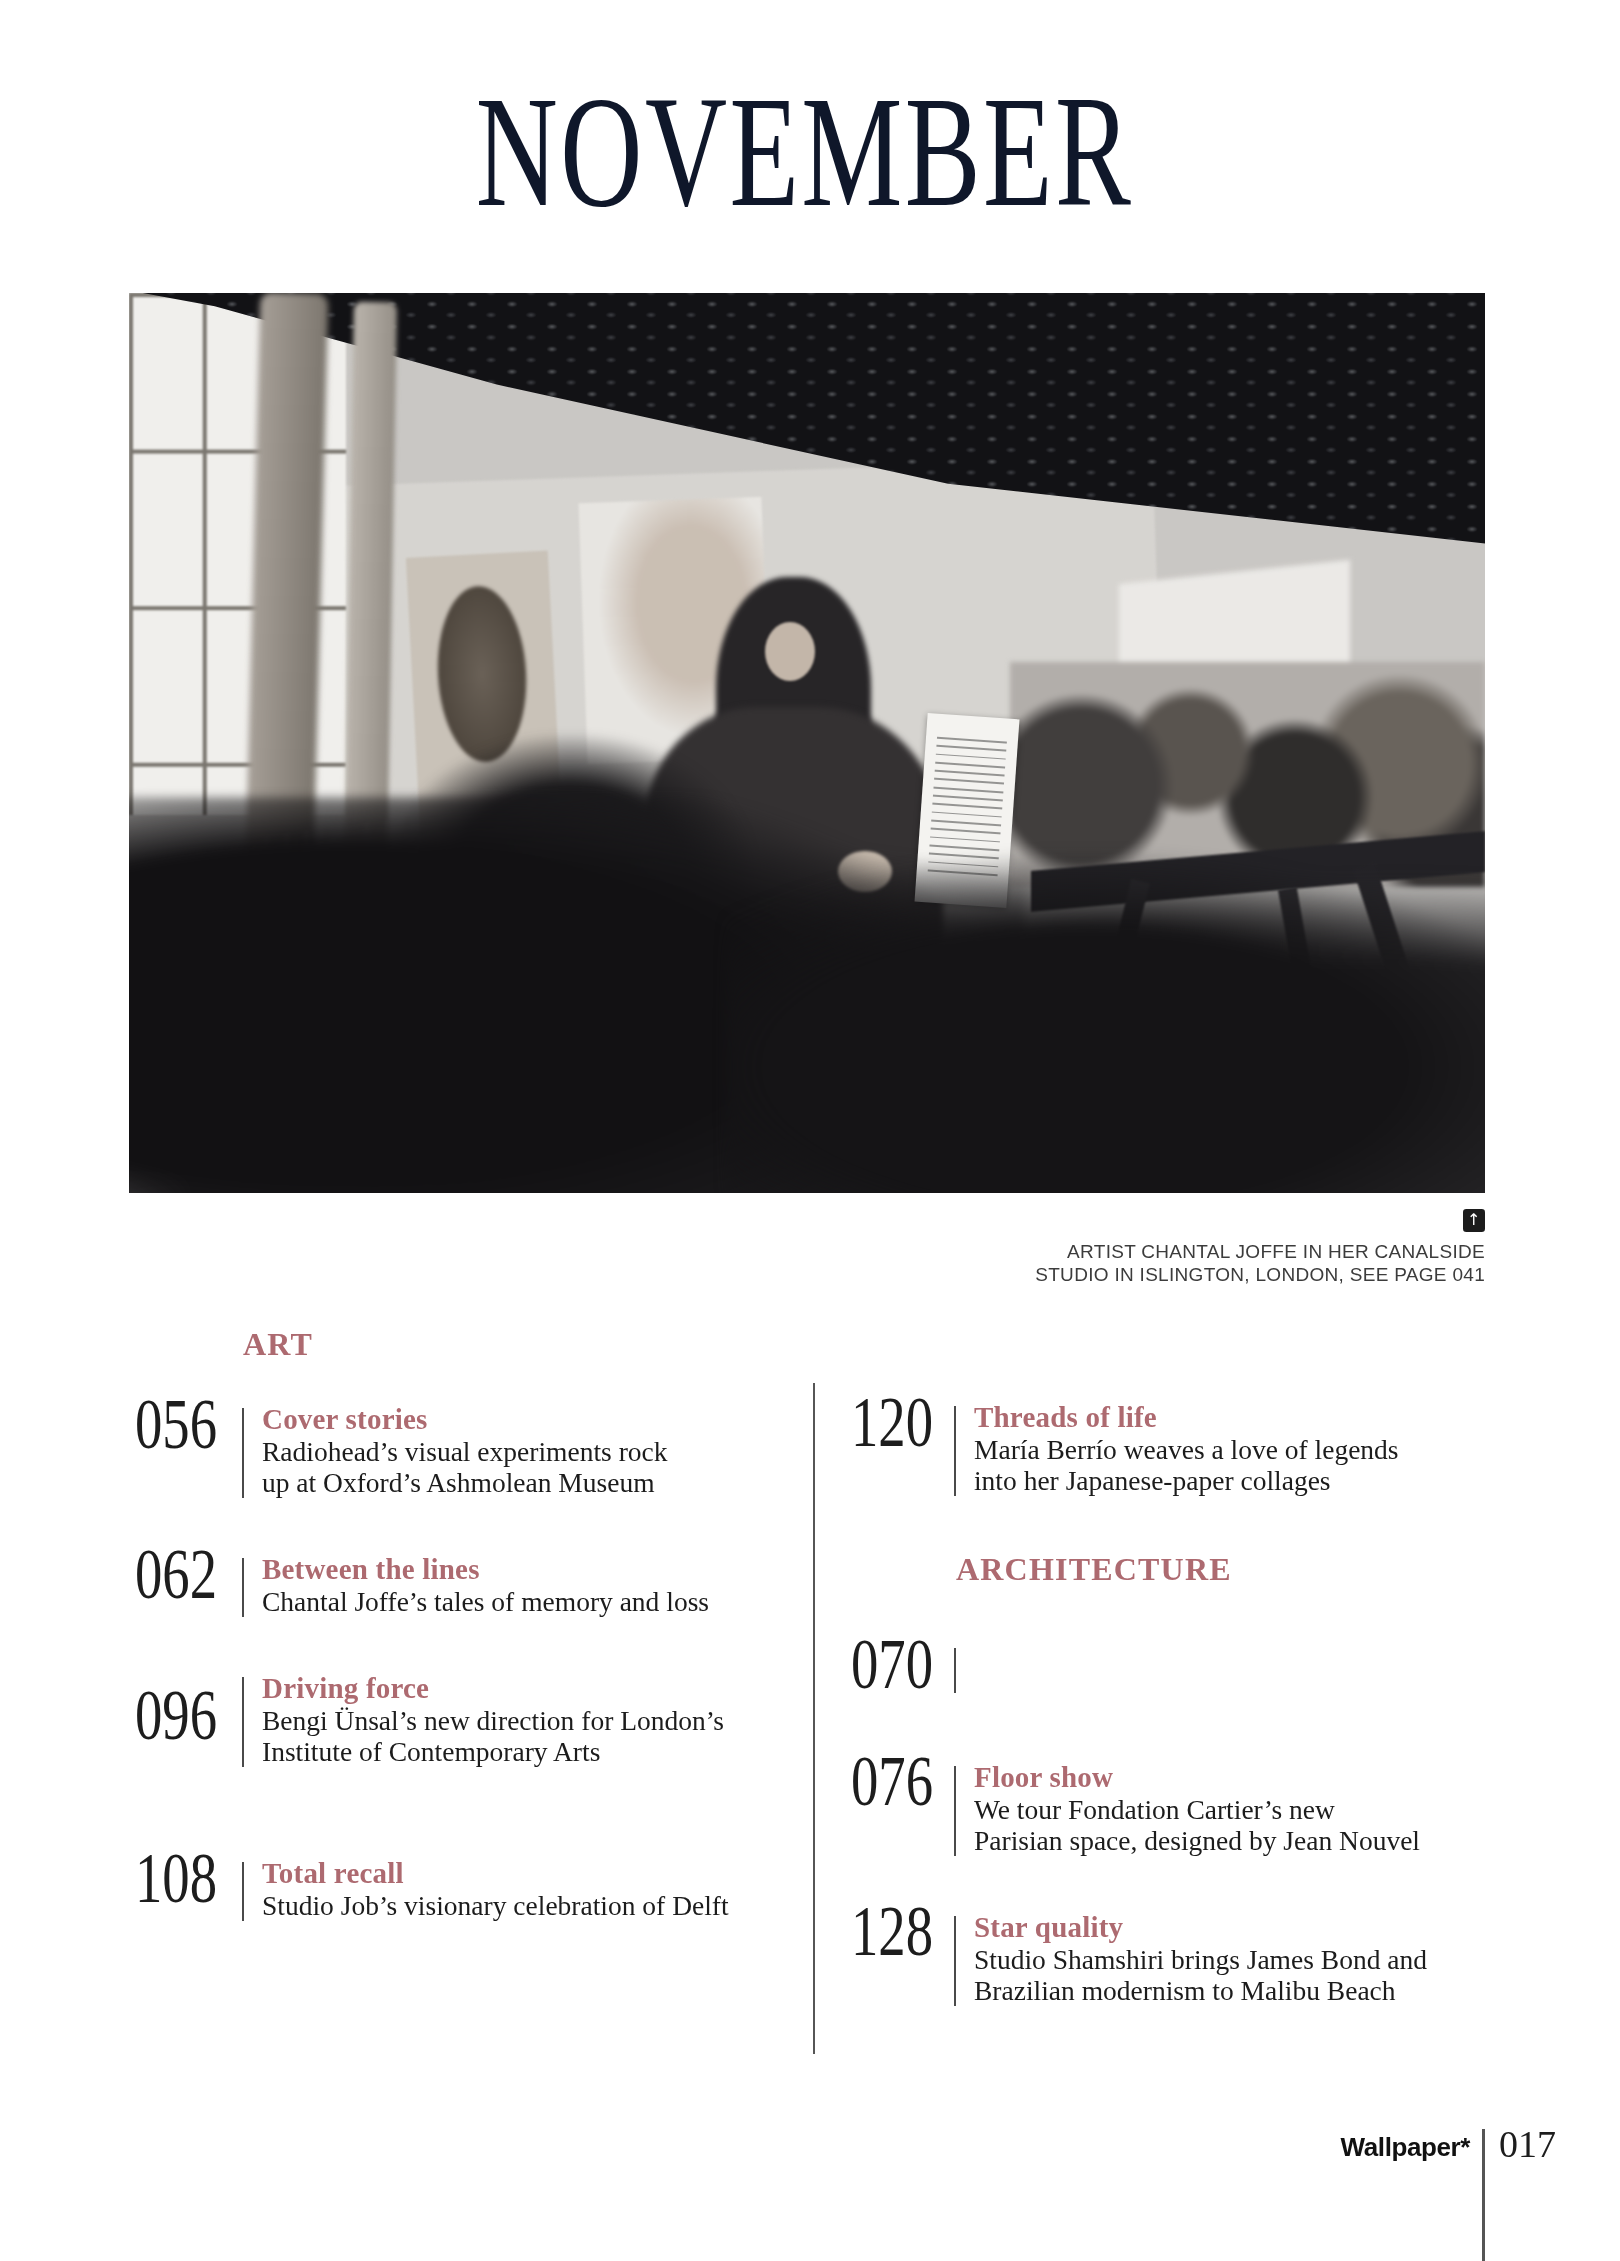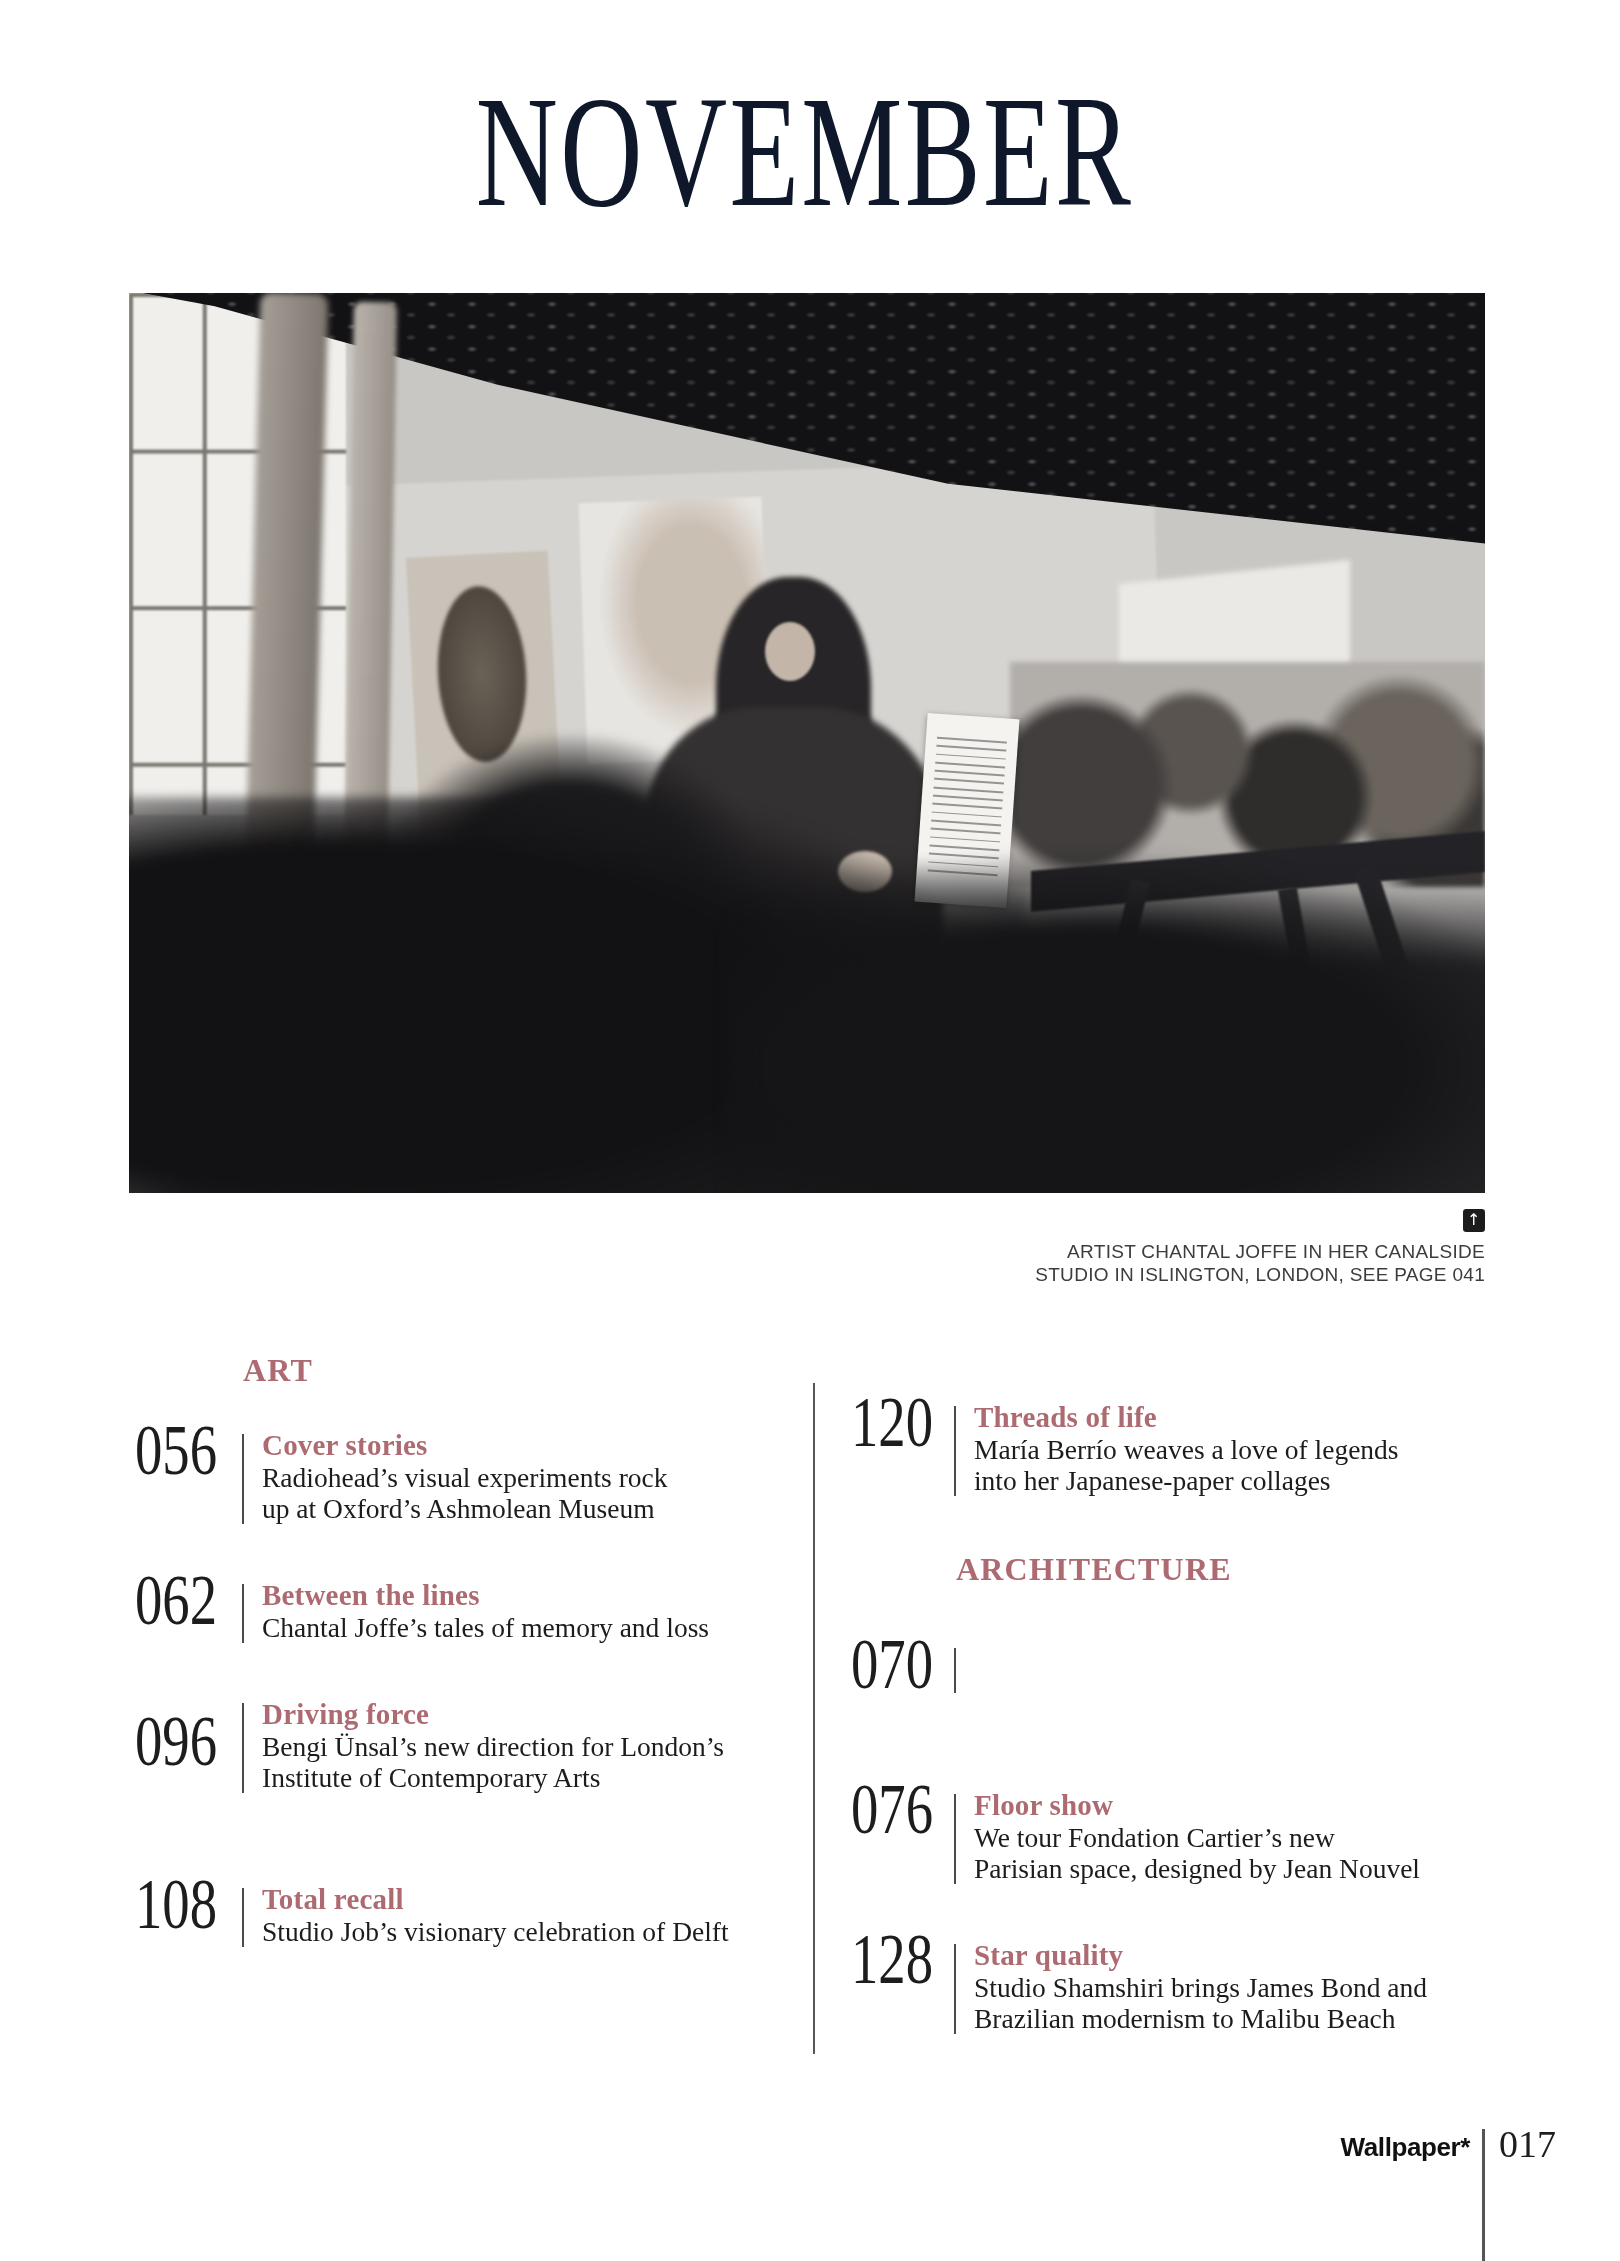--- a/index.html
+++ b/index.html
@@ -91,35 +91,35 @@
       font-family:"Liberation Sans","DejaVu Sans",sans-serif;font-size:19px;line-height:23px;
       letter-spacing:0.3px;color:#3c3c3c;}
 
   
   .col{position:absolute;}
   .col-left{left:135px;top:1328px;width:691px;}
   .col-right{left:851px;top:1401px;width:733px;}
   .gutter{position:absolute;left:813px;top:1383px;width:1.7px;height:671px;background:#565656;}
 
   .section-heading{font-size:32px;font-weight:600;letter-spacing:1.2px;line-height:1;
-      color:#ad6a70;margin-left:108px;margin-top:26px;}
+      color:#ad6a70;margin-left:108px;}
   .col-left .section-heading{margin-bottom:43px;}
   .heading-architecture{margin:57px 0 58px 105px;}
 
   .entry{display:flex;align-items:flex-start;}
   .num{flex:0 0 auto;width:107px;font-size:72px;line-height:58px;color:#1d1d1d;margin-top:-8.3px;}
   .col-right .num{width:103px;}
   .num .squeezeX{display:inline-block;transform:scaleX(.76);transform-origin:left 20%;}
   .rule{flex:0 0 auto;width:1.7px;align-self:stretch;background:#4a4a4a;margin-top:5px;}
   .txt{padding-left:18.3px;}
   .etitle{font-size:29px;line-height:33px;font-weight:600;letter-spacing:0.2px;color:#ad6a70;}
   .eline{font-size:27.5px;line-height:31px;color:#1c1c1c;white-space:nowrap;}
 
   .mb66{margin-bottom:55px;} .mb71{margin-bottom:90px;align-items:center;} .mb76{margin-bottom:63px;}
-  .mb82{margin-bottom:96px;}
+  .mb82{margin-bottom:68px;}
 
   
   .footer-brand{position:absolute;top:2132px;right:151px;
       font-family:"Liberation Sans","DejaVu Sans",sans-serif;font-weight:700;
       font-size:26px;color:#111111;letter-spacing:-0.4px;}
   .footer-rule{position:absolute;left:1482px;top:2129px;width:2.5px;height:132px;background:#555555;}
   .footer-folio{position:absolute;top:2125px;left:1499px;font-size:38px;line-height:1;color:#1d1d1d;}
 </style>
 </head>
 <body>

